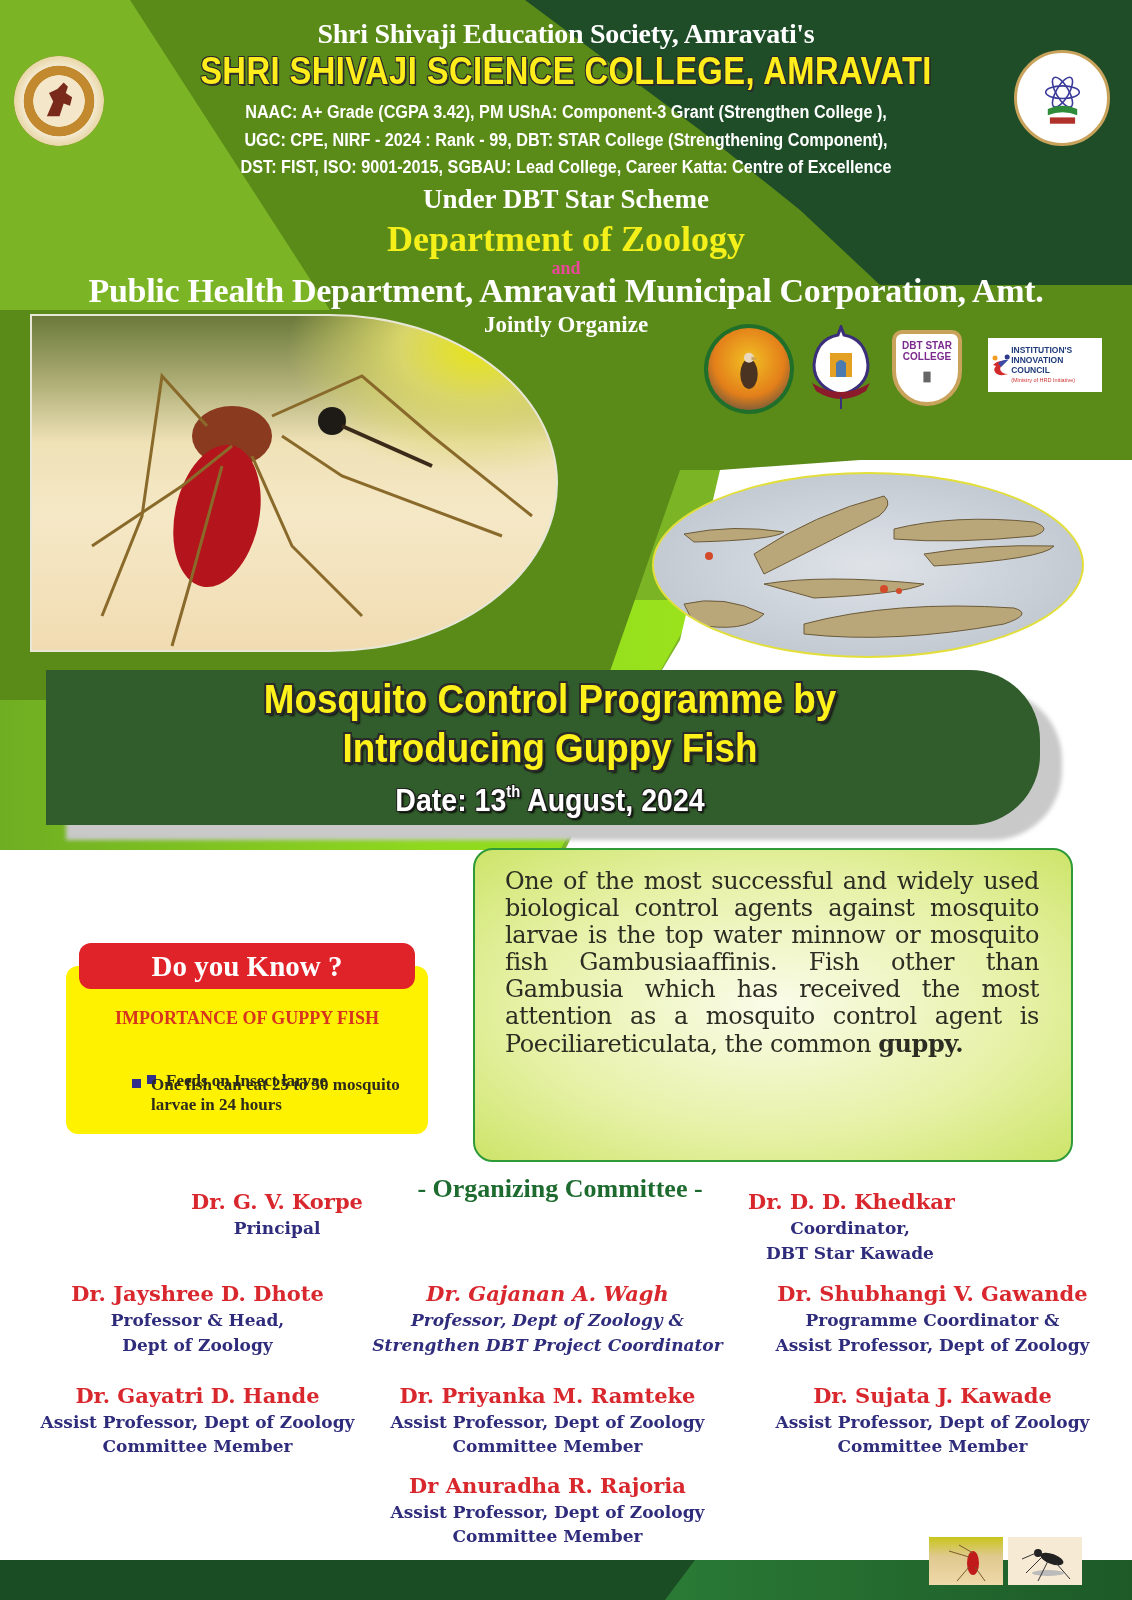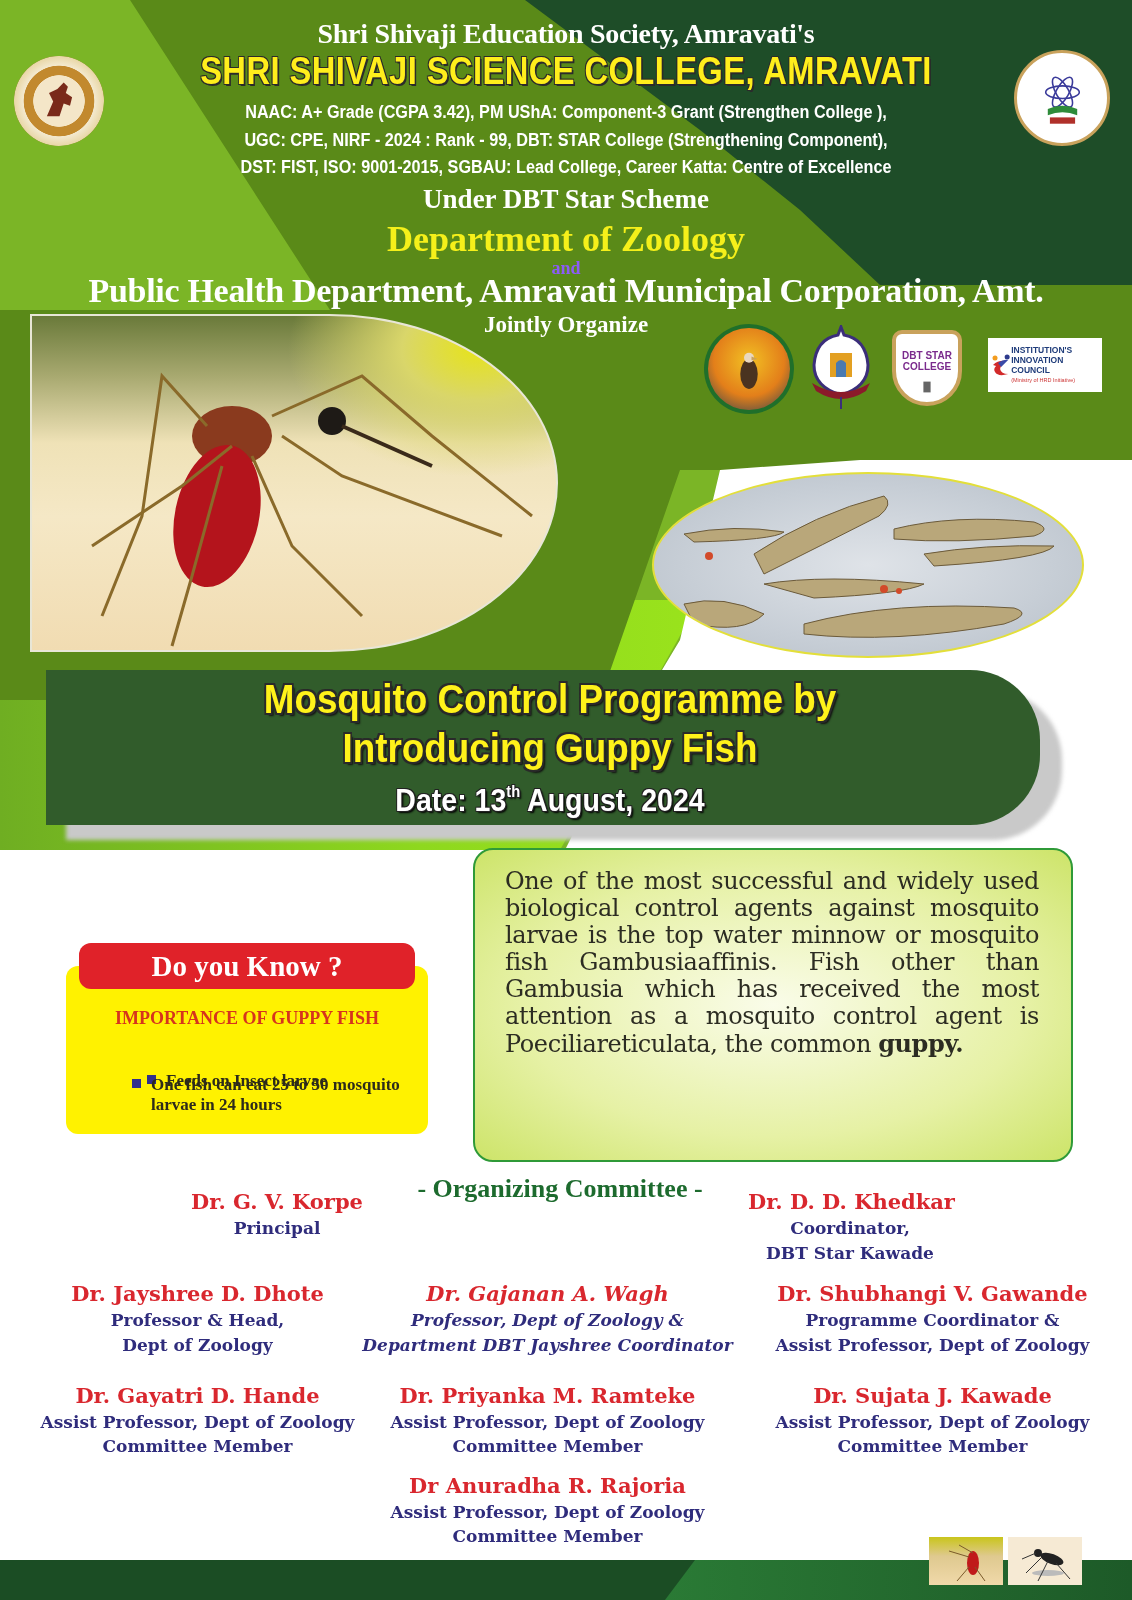--- a/index.html
+++ b/index.html
@@ -24,35 +24,35 @@
   .hdr-text { position: absolute; left: 0; width: 1132px; text-align: center; }
   #society { top: 18px; font-size: 28px; color: #ffffff; font-family: "Liberation Serif", serif; font-weight: bold; letter-spacing: -0.3px; }
   #college { top: 50px; font-size: 38px; color: #ffee1c; font-weight: bold; font-family: "Liberation Sans", sans-serif;
     transform: scaleX(0.86); text-shadow: 2px 2px 0 #2b2b2b, -1px -1px 0 #2b2b2b, 1px -1px 0 #2b2b2b, -1px 1px 0 #2b2b2b; letter-spacing: 0.5px; }
   .accred { font-size: 18px; color: #ffffff; font-family: "Liberation Sans", sans-serif; font-weight: bold; transform: scaleX(0.9); }
   #accred1 { top: 102px; }
   #accred2 { top: 130px; }
   #accred3 { top: 157px; }
   #scheme { top: 184px; font-size: 27px; color: #ffffff; font-weight: bold; }
   #dept { top: 218px; font-size: 36px; color: #f5f01a; font-weight: bold; }
-  #and { top: 258px; font-size: 18px; color: #8b5cf6; font-weight: bold; }
+  #and { top: 258px; font-size: 18px; color: #ec4899; font-weight: bold; }
   #phd { top: 272px; font-size: 34px; color: #ffffff; font-weight: bold; letter-spacing: -0.3px; }
   #jointly { top: 312px; font-size: 23px; color: #ffffff; font-weight: bold; }
 
   .logo { position: absolute; border-radius: 50%; display: flex; align-items: center; justify-content: center; }
   #logo-left { left: 14px; top: 56px; width: 90px; height: 90px; background: radial-gradient(circle,#f4e6c8 40%,#c2892e 41%,#c2892e 55%,#f3e9cf 56%,#e9d7a8 70%,#a0522d 72%); }
   #logo-right { left: 1014px; top: 50px; width: 96px; height: 96px; background: #ffffff; border: 3px solid #c9a25c; }
   .logo svg { width: 70%; height: 70%; }
 
   
   .partner { position: absolute; justify-content: space-between; }
   #p-zoo { left: 704px; top: 324px; width: 90px; height: 90px; border-radius: 50%; background: #1f6f2a; padding: 4px; }
   #p-zoo .inner { width: 100%; height: 100%; border-radius: 50%; background: radial-gradient(circle at 50% 40%,#f2c023 0%,#e37f1a 55%,#7c5c3a 80%); display:flex; align-items:center; justify-content:center; }
   #p-uni { left: 806px; top: 325px; width: 70px; height: 84px; }
-  #p-dbt { left: 892px; top: 330px; width: 70px; height: 76px; background: #ffffff; border: 4px solid #c9a25c; border-radius: 10px 10px 35px 35px; display:flex; flex-direction:column; align-items:center; justify-content:flex-start; padding-top: 16px; }
+  #p-dbt { left: 892px; top: 330px; width: 70px; height: 76px; background: #ffffff; border: 4px solid #c9a25c; border-radius: 10px 10px 35px 35px; display:flex; flex-direction:column; align-items:center; justify-content:flex-start; padding-top: 6px; }
   #p-dbt span { font-family: "Liberation Sans", sans-serif; font-weight: bold; color: #7a2a8c; font-size: 10px; line-height: 11px; text-align: center; }
   #p-iic { left: 988px; top: 338px; width: 114px; height: 54px; background: #ffffff; display: flex; align-items: center; padding: 3px; }
   #p-iic .iic-text { font-family: "Liberation Sans", sans-serif; font-weight: bold; color: #1f3c7a; font-size: 8.5px; line-height: 10px; }
   #p-iic .iic-sub { font-size: 5.5px; color: #c33; font-weight: normal; }
 
   
   #photo-mosquito { position: absolute; left: 30px; top: 314px; width: 528px; height: 338px;
     border-radius: 0 230px 230px 0 / 0 170px 170px 0; overflow: hidden;
     background: radial-gradient(ellipse at 85% 10%, #e6e31b 0%, #d9d66a 12%, transparent 30%),
                 linear-gradient(180deg, #6a7a3a 0%, #a8a970 18%, #efe2b7 38%, #f5e8c6 60%, #f1dcb2 100%);
@@ -245,21 +245,21 @@
 </div>
 
 <div class="member" style="left:30px; top:1280px; width:335px;">
   <div class="name">Dr. Jayshree D. Dhote</div>
   <div class="role">Professor &amp; Head,</div>
   <div class="role">Dept of Zoology</div>
 </div>
 <div class="member" style="left:360px; top:1280px; width:375px;font-style:italic;">
   <div class="name">Dr. Gajanan A. Wagh</div>
   <div class="role">Professor, Dept of Zoology &amp;</div>
-  <div class="role">Department DBT Jayshree Coordinator</div>
+  <div class="role">Strengthen DBT Project Coordinator</div>
 </div>
 <div class="member" style="left:765px; top:1280px; width:335px;">
   <div class="name">Dr. Shubhangi V. Gawande</div>
   <div class="role">Programme Coordinator &amp;</div>
   <div class="role">Assist Professor, Dept of Zoology</div>
 </div>
 
 <div class="member" style="left:30px; top:1382px; width:335px;">
   <div class="name">Dr. Gayatri D. Hande</div>
   <div class="role" style="line-height:24px">Assist Professor, Dept of Zoology</div>

